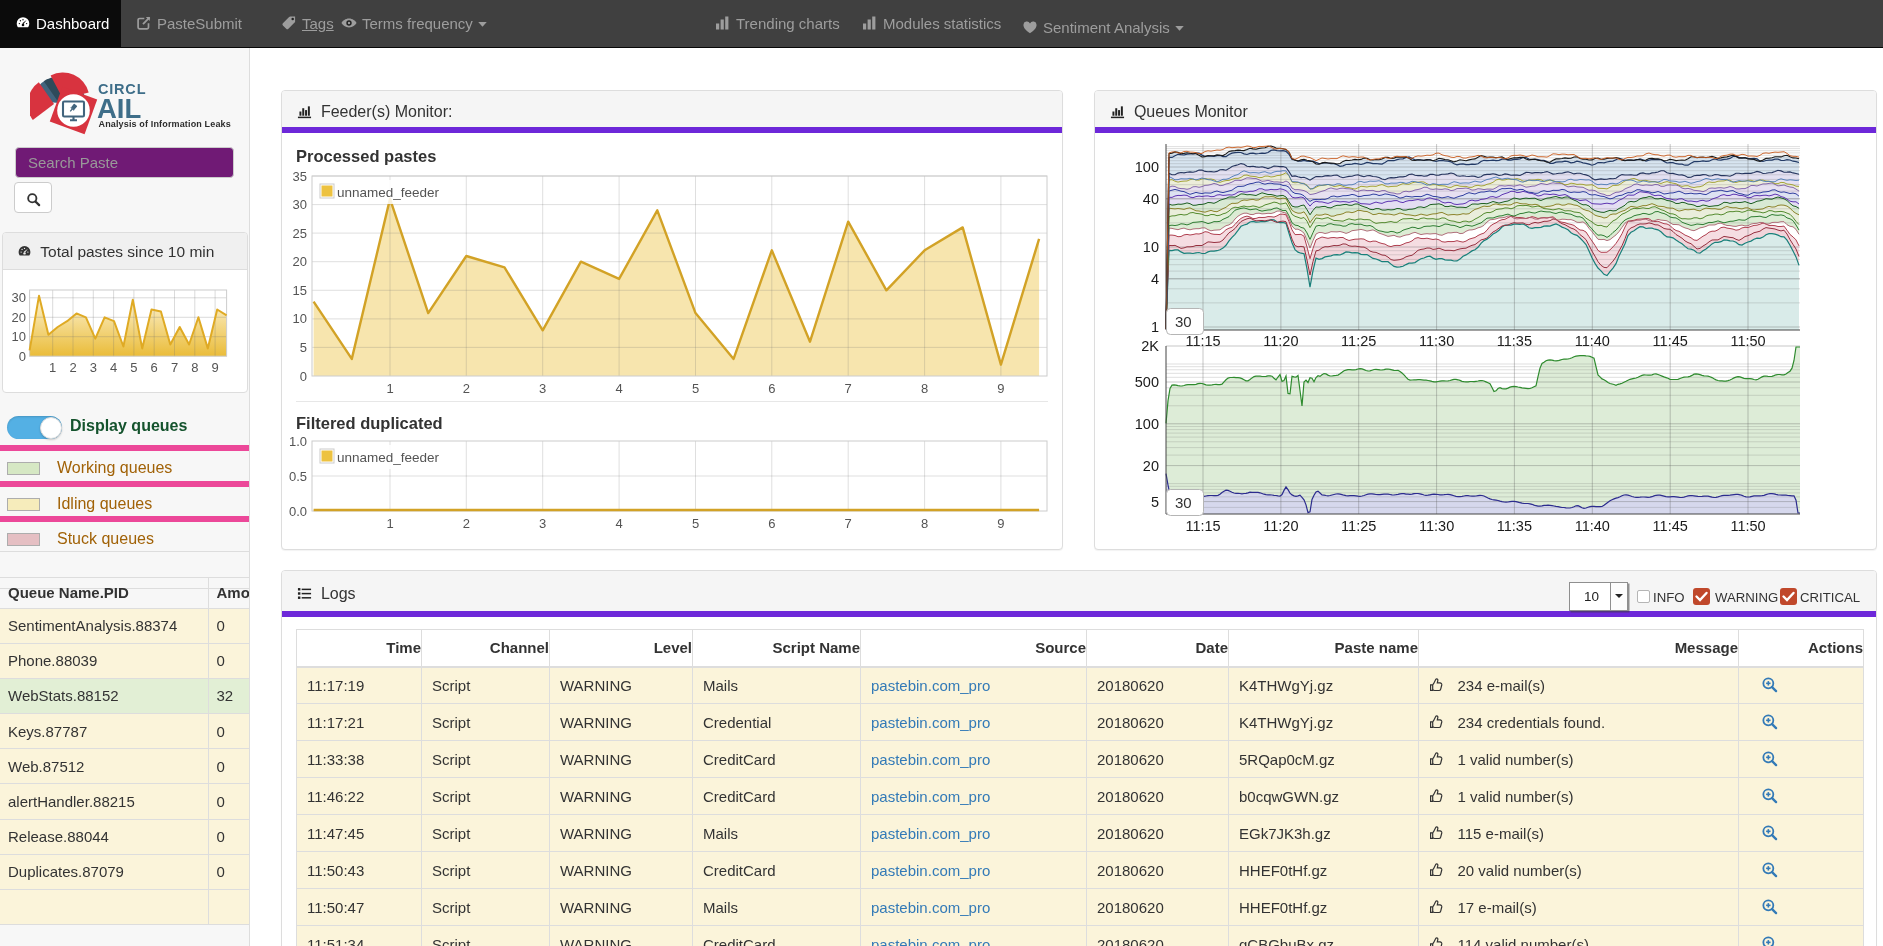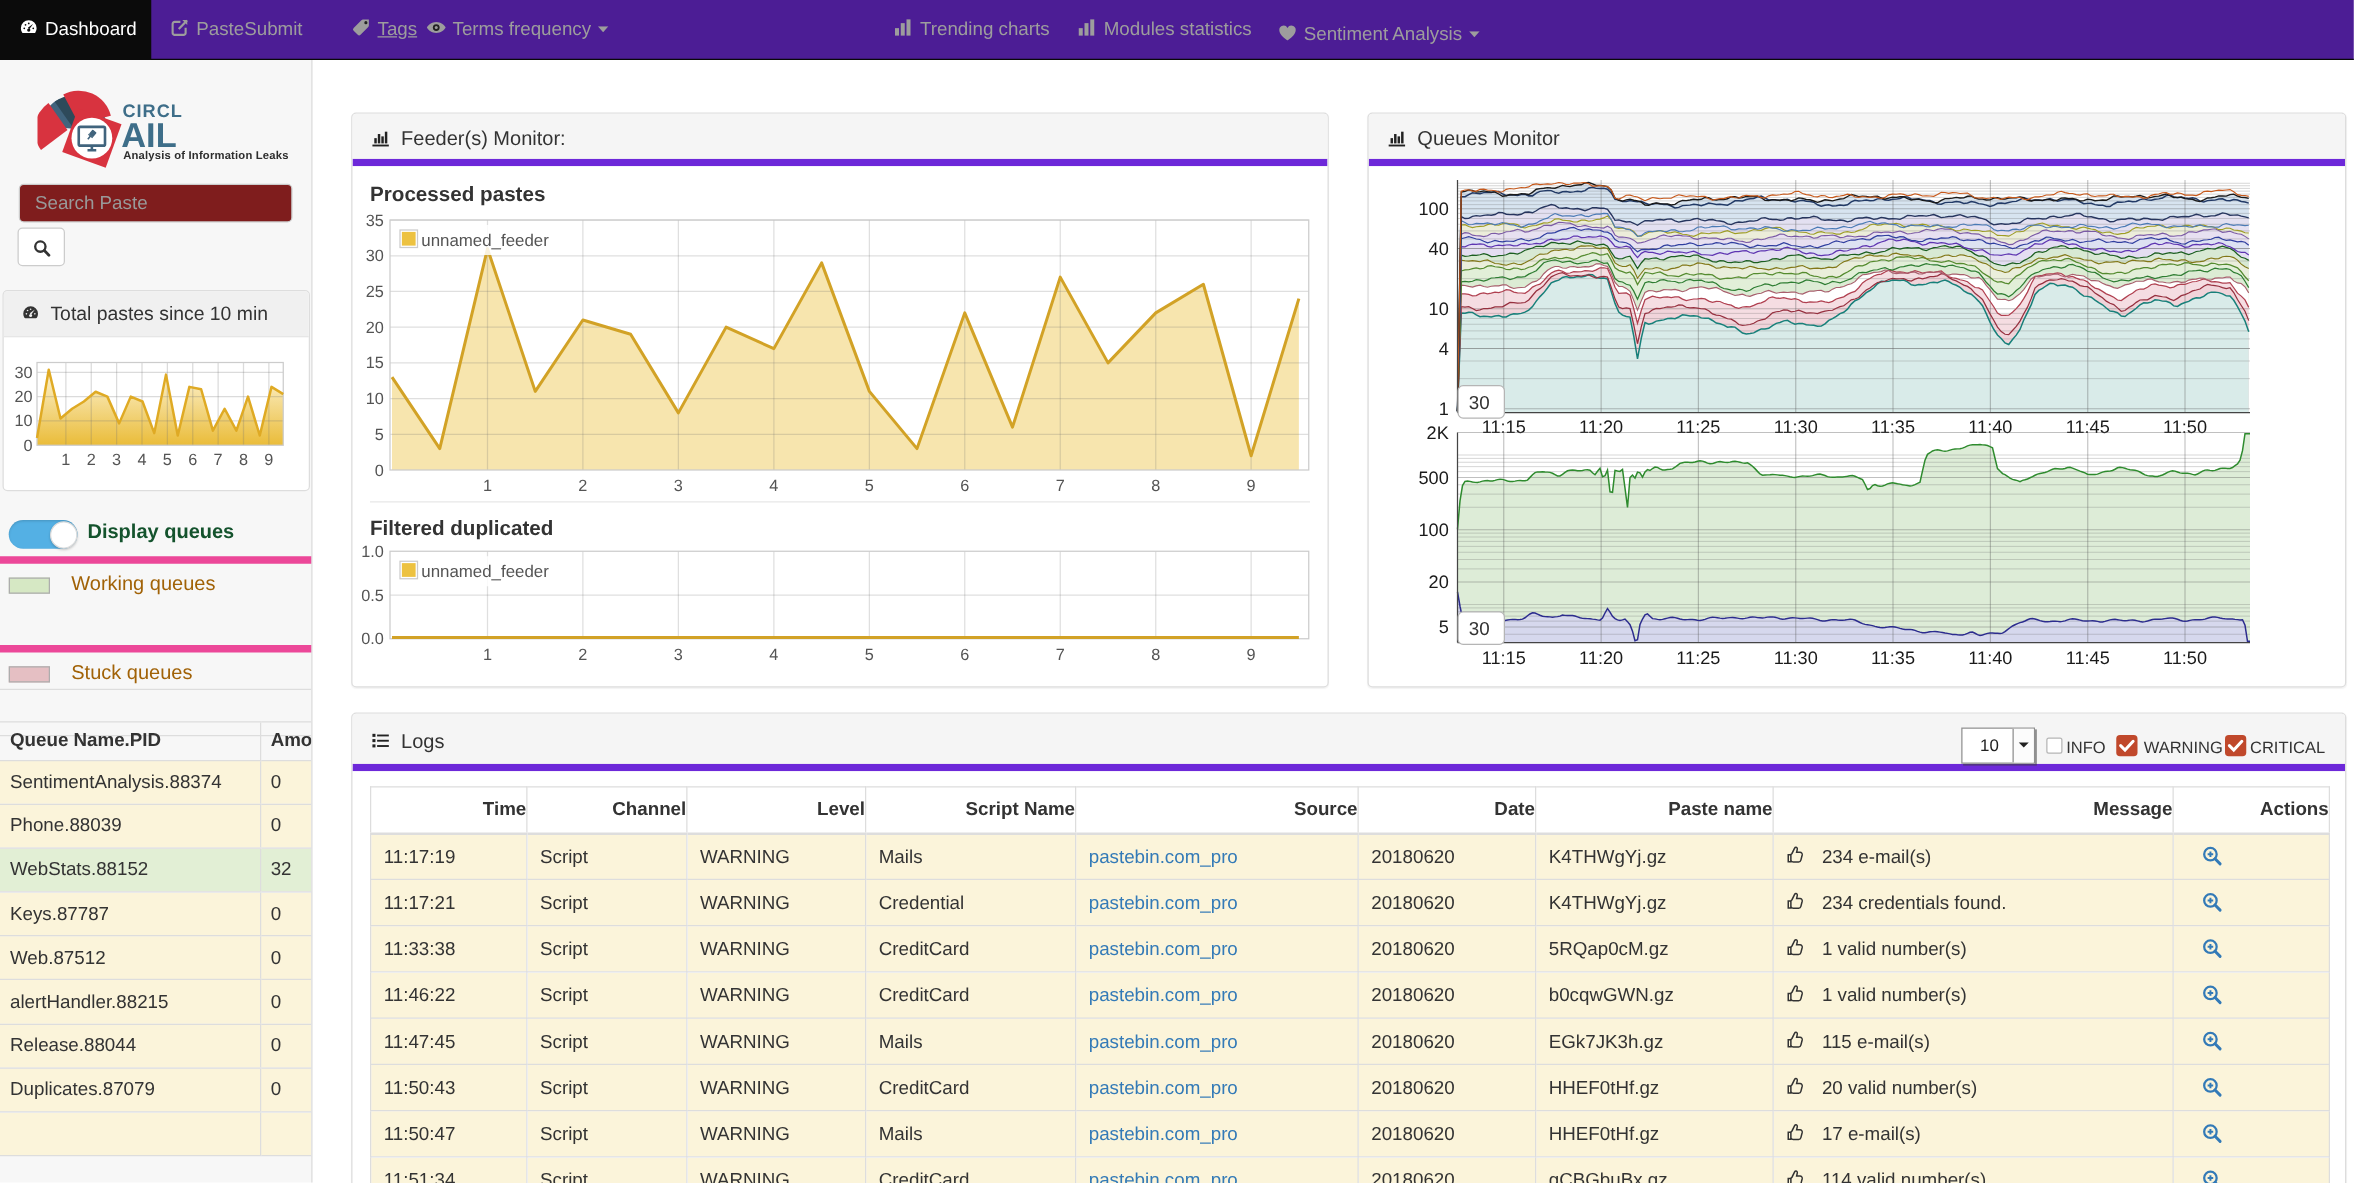--- a/index.html
+++ b/index.html
@@ -1,21 +1,21 @@
 <!DOCTYPE html>
 <html><head><meta charset="utf-8"><title>Analysis Information Leak framework Dashboard</title><style>
 *{margin:0;padding:0;box-sizing:border-box}
 html,body{width:1883px;height:946px;overflow:hidden;background:#fff;
  font-family:"Liberation Sans",sans-serif;color:#333}
-#navbar{position:absolute;left:0;top:0;width:1883px;height:48px;background:#4c1d95;border-bottom:1px solid #080808}
+#navbar{position:absolute;left:0;top:0;width:1883px;height:48px;background:#404040;border-bottom:1px solid #080808}
 .nitem{position:absolute;top:0;height:48px;line-height:48px;font-size:15px;color:#9d9d9d;white-space:nowrap}
 .nitem svg{margin-right:5px}
 .nactive{background:#0b0b0b;color:#fff}
 #sidebar{position:absolute;left:0;top:48px;width:250px;height:898px;background:#f7f7f7;border-right:1px solid #ddd}
-.sinput{position:absolute;left:15px;top:99px;width:219px;height:31px;border:1px solid #ccc;border-radius:4px;background:#7f1d1d;
+.sinput{position:absolute;left:15px;top:99px;width:219px;height:31px;border:1px solid #ccc;border-radius:4px;background:#701a75;
  font-size:15px;color:#999;line-height:29px;padding-left:12px}
 .sbtn{position:absolute;left:14px;top:134px;width:38px;height:31px;border:1px solid #ccc;border-radius:4px;background:#fff;text-align:center;line-height:34px}
 .spanel{position:absolute;left:2px;top:184px;width:246px;height:161px;background:#fff;border:1px solid #ddd;border-radius:4px}
 .spanel .hd{height:37px;background:#f0f0f0;border-bottom:1px solid #ddd;border-radius:3px 3px 0 0;line-height:37px;padding-left:14px;font-size:15.5px;color:#333}
 .tog{position:absolute;left:7px;top:368px;width:55px;height:23px;border-radius:12px;background:#54b0e4;box-shadow:inset 0 1px 2px rgba(0,0,0,.15)}
 .tog .knob{position:absolute;right:0px;top:0.5px;width:22px;height:22px;border-radius:50%;background:#fff;border:1px solid #dcdcdc;box-shadow:0 1px 2px rgba(0,0,0,.2)}
 .toglabel{position:absolute;left:70px;top:369px;font-size:16px;font-weight:bold;color:#14532d}
 .legrow{position:absolute;left:0;width:249px;height:36px;border-top:6px solid #ec4899;font-size:16px;color:#a16207}
 .legrow .sw{position:absolute;left:7px;top:11px;width:33px;height:13px;border:1px solid #adadad}
 .legrow .tx{position:absolute;left:57px;top:8px}
@@ -160,20 +160,24 @@
       <text x="194.8" y="324" text-anchor="middle" font-size="13" fill="#545454">8</text>
       <text x="215.1" y="324" text-anchor="middle" font-size="13" fill="#545454">9</text>
     </svg>
     <div class="tog">
       <div class="knob"></div>
     </div>
     <div class="toglabel">Display queues</div>
     <div class="legrow" style="top:397px">
       <div class="sw" style="background:#d6e8c4"></div>
       <div class="tx">Working queues</div>
+    </div>
+    <div class="legrow" style="top:433px">
+      <div class="sw" style="background:#f6ecbb"></div>
+      <div class="tx">Idling queues</div>
     </div>
     <div class="legrow" style="top:468px;border-bottom:1px solid #ddd">
       <div class="sw" style="background:#e5bfc3"></div>
       <div class="tx">Stuck queues</div>
     </div>
     <div style="position:absolute;left:0;top:540px;width:249px;border-top:1px solid #ddd"></div>
     <table id="qtable">
       <colgroup>
         <col style="width:208px">
         <col style="width:41px">

